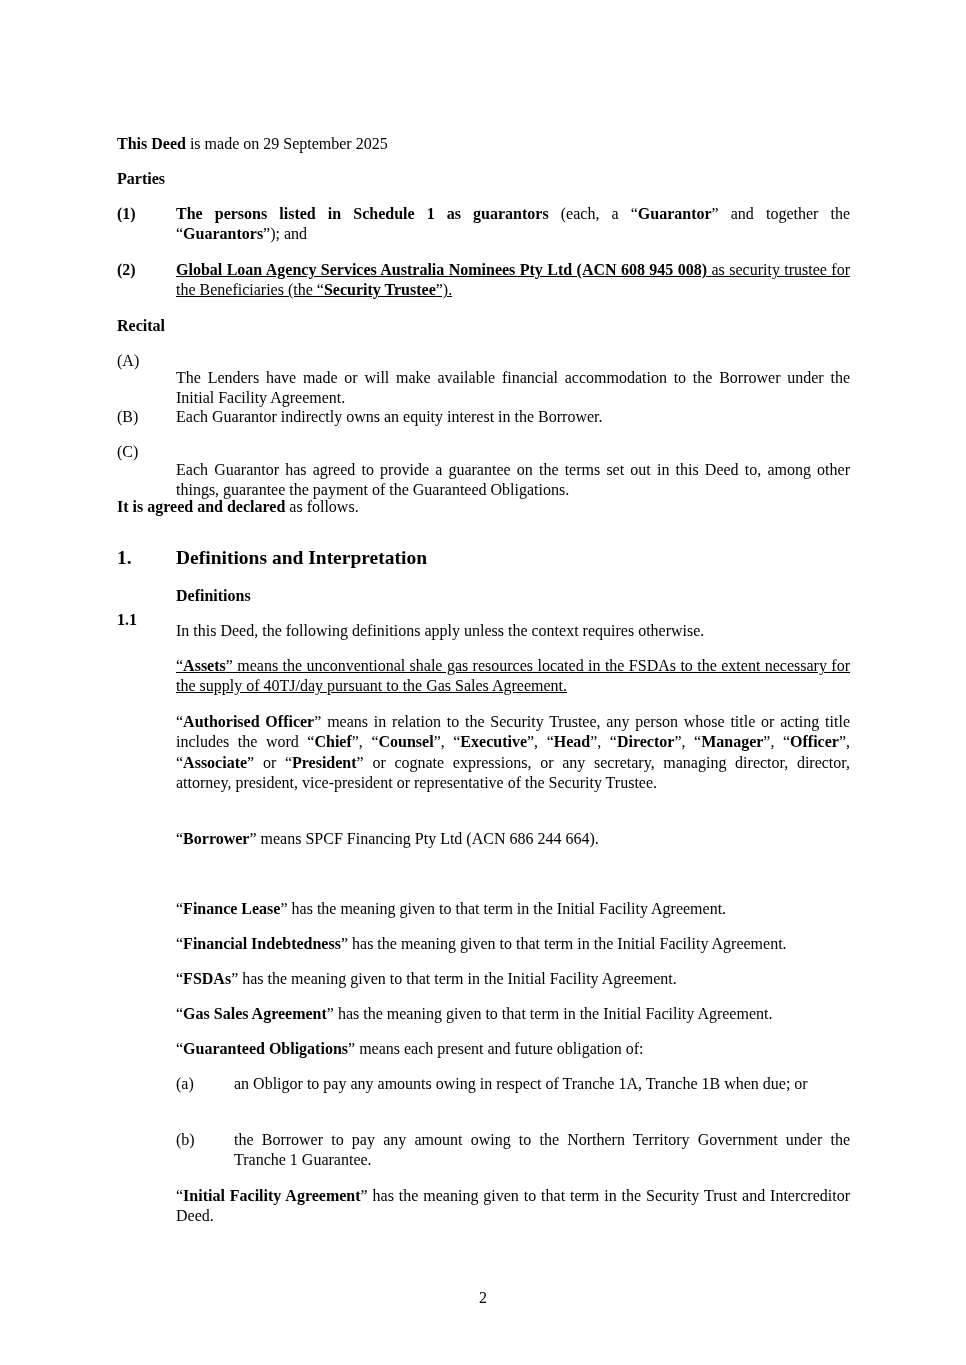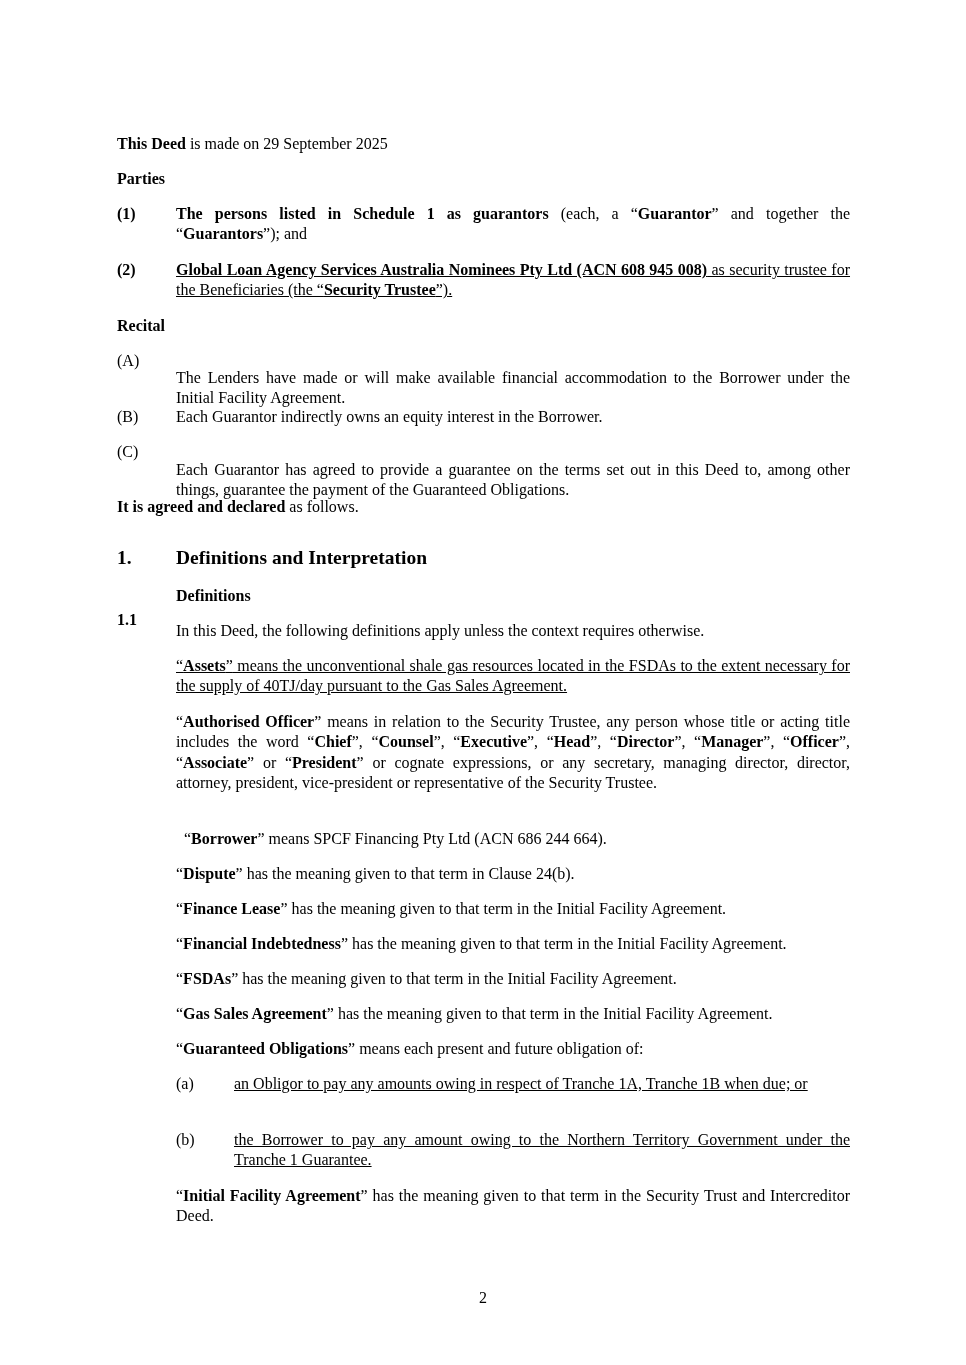--- a/index.html
+++ b/index.html
@@ -38,21 +38,20 @@
       position: absolute;
       left: 176px;
       margin: 0;
     }
     .sub-text {
       position: absolute;
       left: 234px;
       width: 616px;
       margin: 0;
       text-align: justify;
-      text-decoration: underline;
     }
     b { font-weight: bold; }
     .h1 {
       font-size: 19.5px;
       font-weight: bold;
     }
     .bold { font-weight: bold; }
     .footer {
       position: absolute;
       top: 1272px;
@@ -95,23 +94,22 @@
 
   <p class="num bold" style="top:570px;margin-top:24px;">1.1</p>
   <p class="p indent" style="top:605px;">In this Deed, the following definitions apply unless the context requires otherwise.</p>
 
   <p class="p indent bold" style="top:570px;">Definitions</p>
 
   <p class="p indent" style="top:640px;text-decoration:underline;">“<b>Assets</b>”<span> means the unconventional shale gas resources located in the FSDAs to the extent necessary for the supply of 40TJ/day pursuant to the Gas Sales Agreement.</span></p>
 
   <p class="p indent" style="top:696px;">“<b>Authorised Officer</b>”<span> means in relation to the Security Trustee, any person whose title or acting title includes the word “</span><b>Chief</b>”, “<b>Counsel</b>”, “<b>Executive</b>”, “<b>Head</b>”, “<b>Director</b>”, “<b>Manager</b>”, “<b>Officer</b>”, “<b>Associate</b>” or “<b>President</b><span>” or cognate expressions, or any secretary, managing director, director, attorney, president, vice-president or representative of the Security Trustee.</span></p>
 
-  <p class="p indent" style="top:813px;margin-left:8px;">“<b>Borrower</b>”<span> means SPCF Financing Pty Ltd (ACN 686 244 664).</span></p>
+  <p class="p indent" style="top:813px;">“<b>Borrower</b>”<span> means SPCF Financing Pty Ltd (ACN 686 244 664).</span></p>
 
-  <p class="p indent" style="top:848px;">“<b>Dispute</b>”<span> has the meaning given to that term in Clause 24(b).</span></p>
 
   <p class="p indent" style="top:918px;">“<b>Financial Indebtedness</b>”<span> has the meaning given to that term in the Initial Facility Agreement.</span></p>
 
   <p class="p indent" style="top:883px;">“<b>Finance Lease</b>”<span> has the meaning given to that term in the Initial Facility Agreement.</span></p>
 
   <p class="p indent" style="top:953px;">“<b>FSDAs</b>”<span> has the meaning given to that term in the Initial Facility Agreement.</span></p>
 
   <p class="p indent" style="top:988px;">“<b>Gas Sales Agreement</b>”<span> has the meaning given to that term in the Initial Facility Agreement.</span></p>
 
   <p class="p indent" style="top:1023px;">“<b>Guaranteed Obligations</b>”<span> means each present and future obligation of:</span></p>

